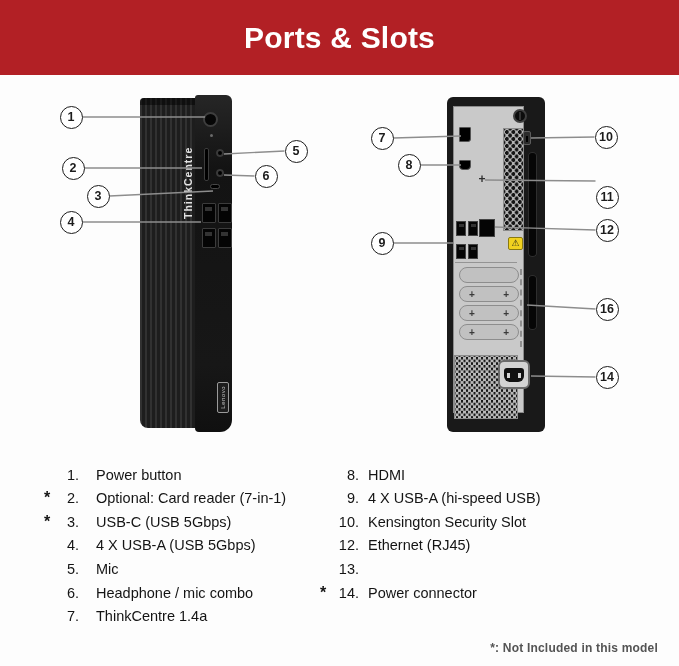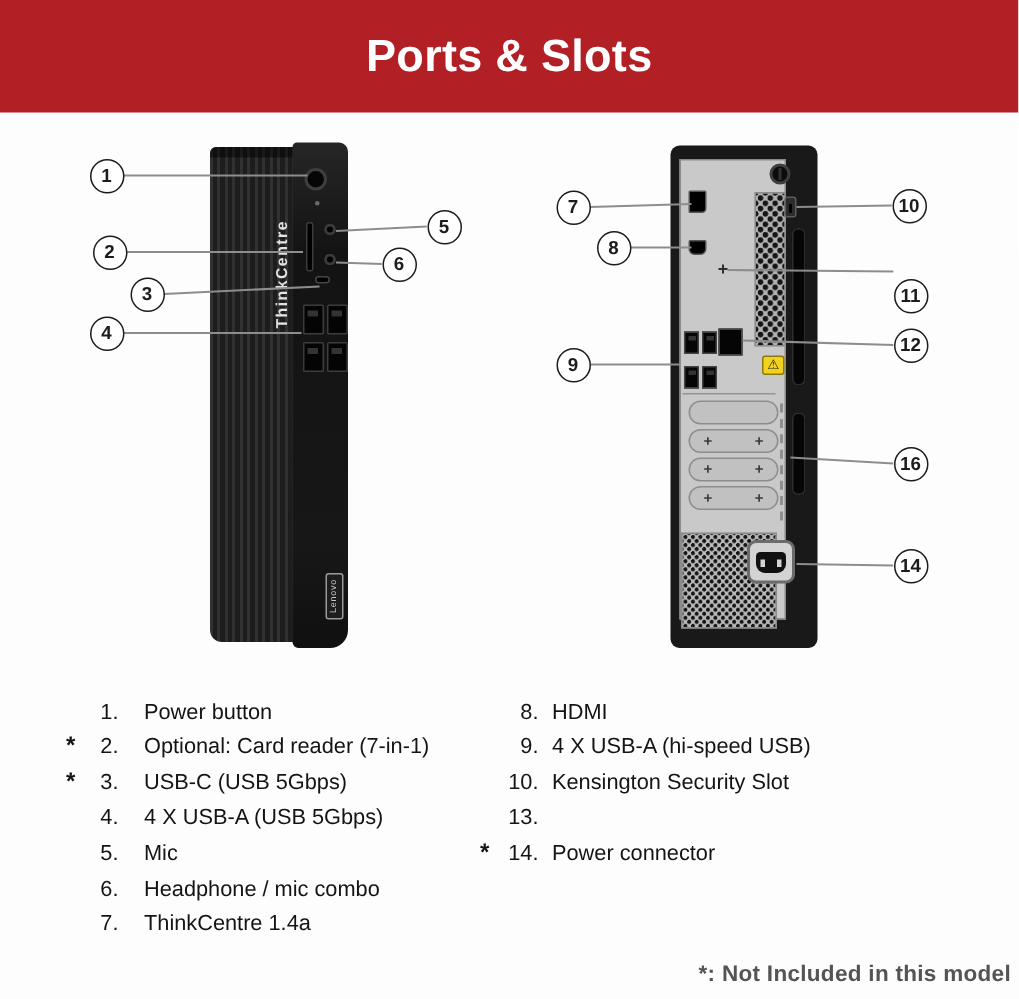--- a/index.html
+++ b/index.html
@@ -74,21 +74,21 @@
   .legend { position:absolute; top:463px; left:0; width:679px; height:168px; color:#141414; }
   .leg-col { position:absolute; top:0; }
   .leg-col.left { left:44px; }
   .leg-col.right { left:320px; }
   .leg-row { display:flex; align-items:center; height:23.55px; font-size:14.5px; }
   .leg-star { width:13px; font-weight:bold; font-size:16px; line-height:1; }
   .leg-num { text-align:right; margin-right:17px; }
   .leg-col.left .leg-num { width:22px; }
   .leg-col.right .leg-num { width:26px; margin-right:9px; }
 
-  .footnote { position:absolute; top:641px; right:5px; font-size:15px; color:#545454; font-weight:bold; letter-spacing:0.2px; }
+  .footnote { position:absolute; top:641px; right:21px; font-size:12px; color:#545454; font-weight:bold; letter-spacing:0.2px; }
 </style>
 </head>
 <body>
 
 <div class="page">
 
   <header class="banner">
     <h1>Ports &amp; Slots</h1>
   </header>
 
@@ -235,20 +235,25 @@
           <span class="leg-num">9.</span>
           <span class="leg-text">4 X USB-A (hi-speed USB)</span>
         </div>
       <div class="leg-row">
           <span class="leg-star"></span>
           <span class="leg-num">10.</span>
           <span class="leg-text">Kensington Security Slot</span>
         </div>
       <div class="leg-row">
           <span class="leg-star"></span>
+          <span class="leg-num">12.</span>
+          <span class="leg-text">Ethernet (RJ45)</span>
+        </div>
+      <div class="leg-row">
+          <span class="leg-star"></span>
           <span class="leg-num">13.</span>
         </div>
       <div class="leg-row">
           <span class="leg-star">*</span>
           <span class="leg-num">14.</span>
           <span class="leg-text">Power connector</span>
         </div>
     </div>
   </div>
 

